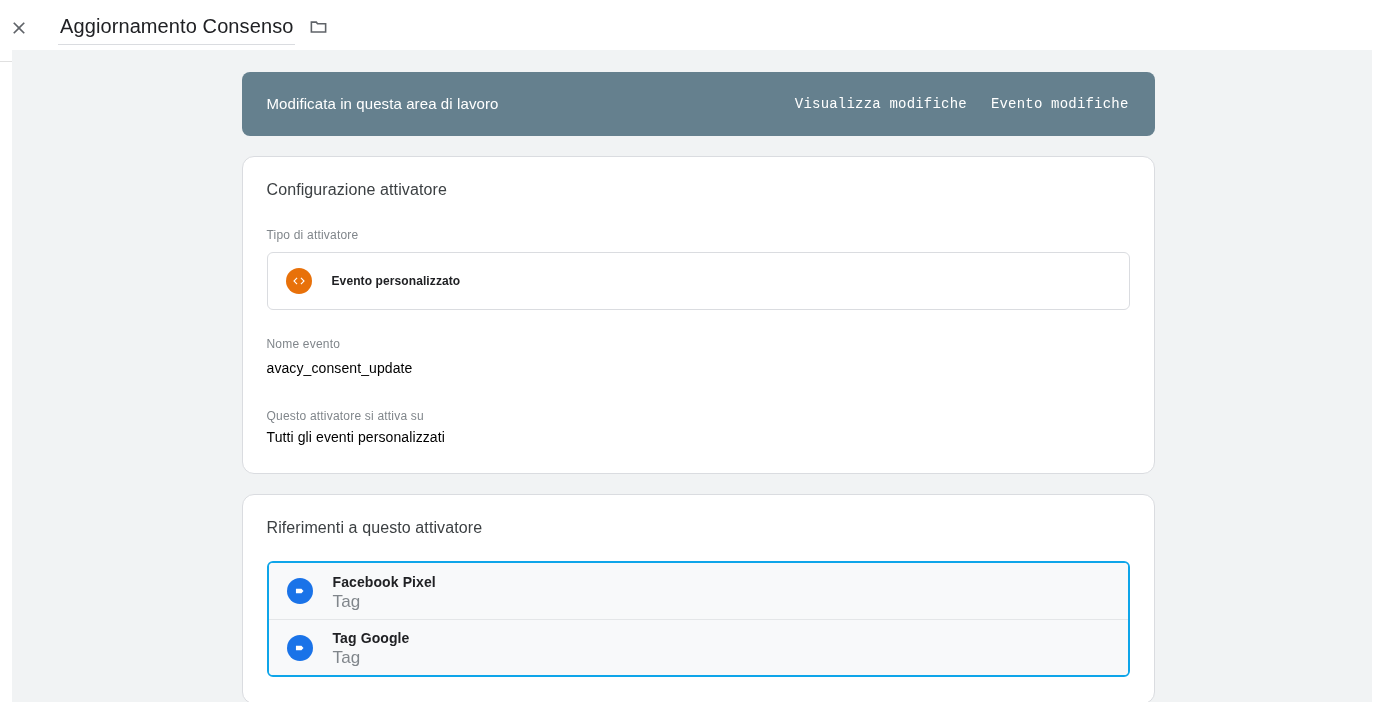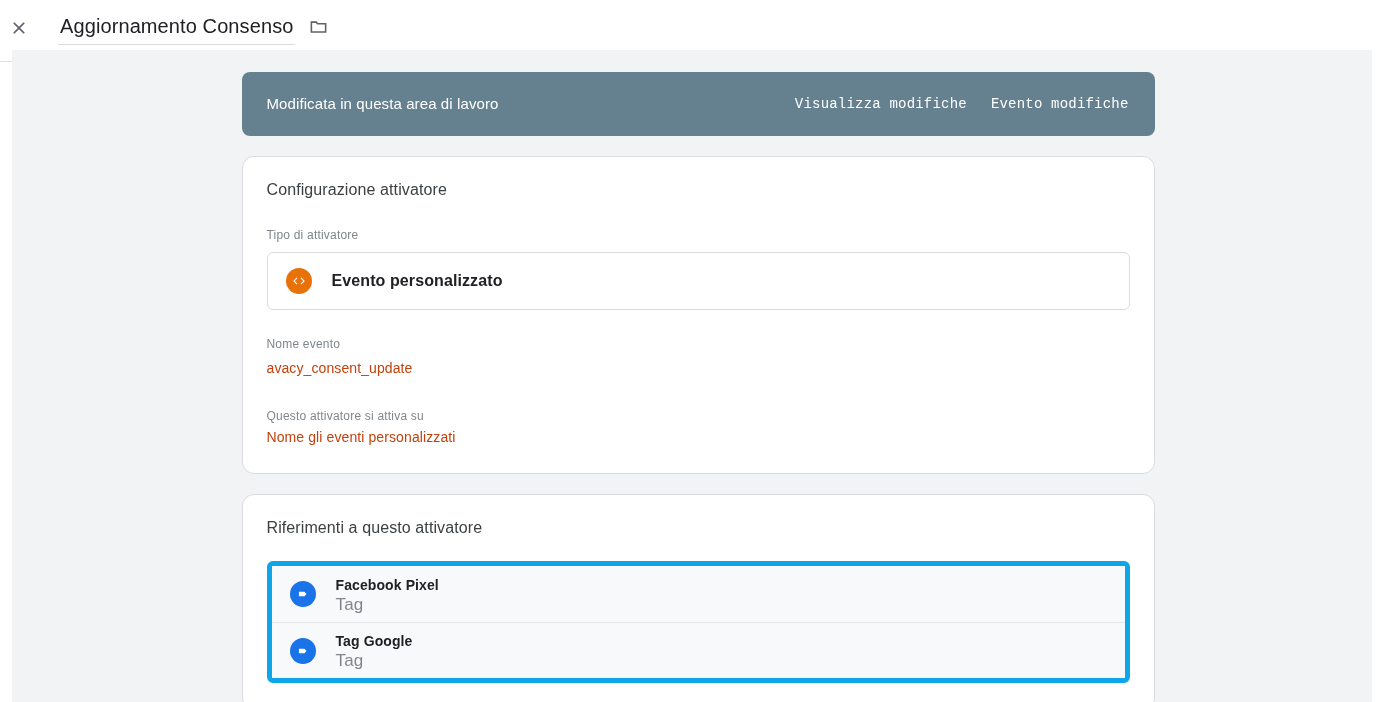--- a/index.html
+++ b/index.html
@@ -159,21 +159,21 @@
   .field-label {
     font-size: 12px;
     line-height: 16px;
     color: #80868b;
     letter-spacing: 0.2px;
     margin-top: 26px;
   }
   .field-value {
     font-size: 14px;
     line-height: 20px;
-    color: #c2410c;
+    color: #000000;
     letter-spacing: 0.1px;
     margin-top: 6px;
   }
   .field-label.tight { margin-top: 30px; }
   .field-value.tight { margin-top: 3px; }
 
   
   .selector {
     margin-top: 9px;
     height: 58px;
@@ -191,31 +191,31 @@
     height: 26px;
     border-radius: 50%;
     display: flex;
     align-items: center;
     justify-content: center;
     flex: none;
   }
   .icon-circle.orange { background: #e8710a; }
   .selector-label {
     margin-left: 20px;
-    font-size: 16px;
+    font-size: 12px;
     line-height: 20px;
     color: #202124;
     font-weight: bold;
     letter-spacing: 0.1px;
   }
 
   
   .ref-list {
     margin-top: 22px;
-    border: 5px solid #0ea5e9;
+    border: 2px solid #0ea5e9;
     border-radius: 6px;
     overflow: hidden;
     background: #f8f9fa;
   }
   .ref-row {
     display: flex;
     align-items: center;
     height: 56px;
     padding: 0 18px;
     box-sizing: border-box;
@@ -291,21 +291,21 @@
             <path fill="#ffffff" d="M9.4 16.6 4.8 12l4.6-4.6L8 6l-6 6 6 6zM14.6 16.6l4.6-4.6-4.6-4.6L16 6l6 6-6 6z"></path>
           </svg>
         </span>
         <span class="selector-label">Evento personalizzato</span>
       </div>
 
       <div class="field-label">Nome evento</div>
       <div class="field-value">avacy_consent_update</div>
 
       <div class="field-label tight">Questo attivatore si attiva su</div>
-      <div class="field-value tight">Nome gli eventi personalizzati</div>
+      <div class="field-value tight">Tutti gli eventi personalizzati</div>
     </div>
 
     <div class="card">
       <h2 class="card-title">Riferimenti a questo attivatore</h2>
 
       <div class="ref-list">
 
         <div class="ref-row">
           <span class="icon-circle blue">
             <svg width="14" height="14" viewBox="0 0 24 24" aria-hidden="true">

